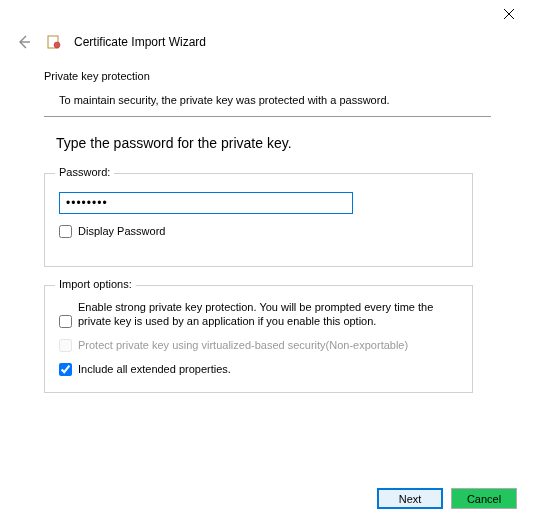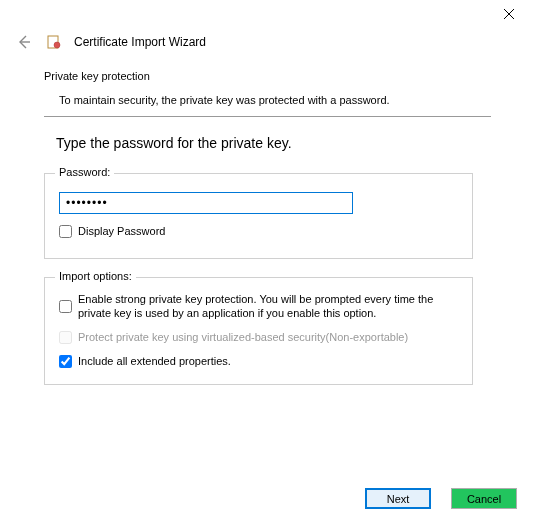--- a/index.html
+++ b/index.html
@@ -10,29 +10,29 @@
   .back-arrow{width:20px;height:20px;display:flex;align-items:center;justify-content:center;color:#777}
   .back-arrow svg{width:16px;height:16px}
   .title-icon{width:16px;height:16px;display:inline-block;position:relative}
   .title-icon svg{width:16px;height:16px}
   .title-text{font-size:12px;color:#000}
   .content{padding:0 44px 0 44px}
   .section-title{font-weight:400;font-size:11px;margin-bottom:12px}
   .section-sub{margin:0 0 10px 15px;font-size:11px}
   .hr{border:none;border-top:1px solid #999;margin:6px 0 18px 0}
   .instr{margin:0 0 22px 12px;font-size:14px}
-  .fieldset{border:1px solid #d0d0d0;margin:0 18px 18px 0;padding:14px 14px 10px 14px;position:relative}
+  .fieldset{border:1px solid #d0d0d0;margin:0 18px 18px 0;padding:14px 14px 18px 14px;position:relative}
   .legend{position:absolute;top:-8px;left:10px;background:#fff;padding:0 4px;font-size:11px}
   .pw-input{width:280px;height:20px;border:1px solid #0078d7;padding:0 6px;font-family:inherit;font-size:12px;letter-spacing:1px;margin:4px 0 10px 0;outline:none}
-  .opt-row{display:flex;align-items:center;gap:6px;margin:0 0 10px 0}
+  .opt-row{display:flex;align-items:flex-end;gap:6px;margin:0 0 10px 0}
   .opt-row input[type=checkbox]{margin:1px 0 0 0;width:13px;height:13px;flex:0 0 auto}
   .opt-label{font-size:11px;line-height:14px}
   .opt-disabled .opt-label{color:#9a9a9a}
   .opt-disabled input{opacity:.55}
-  .footer{position:absolute;bottom:14px;right:18px;display:flex;gap:20px}
+  .footer{position:absolute;bottom:14px;right:18px;display:flex;gap:8px}
   .btn{min-width:66px;height:21px;border:1px solid #adadad;background:#22c55e;font-family:inherit;font-size:11px;padding:0 8px;cursor:default}
   .btn.primary{border:1px solid #0078d7;box-shadow:0 0 0 1px #0078d7 inset;background:#e5f1fb}
 </style>
 </head>
 <body>
 
 <div class="titlebar">
   <div class="close-btn">
     <svg viewBox="0 0 10 10">
         <line x1="0" y1="0" x2="10" y2="10" stroke="#000" stroke-width="1"></line>

